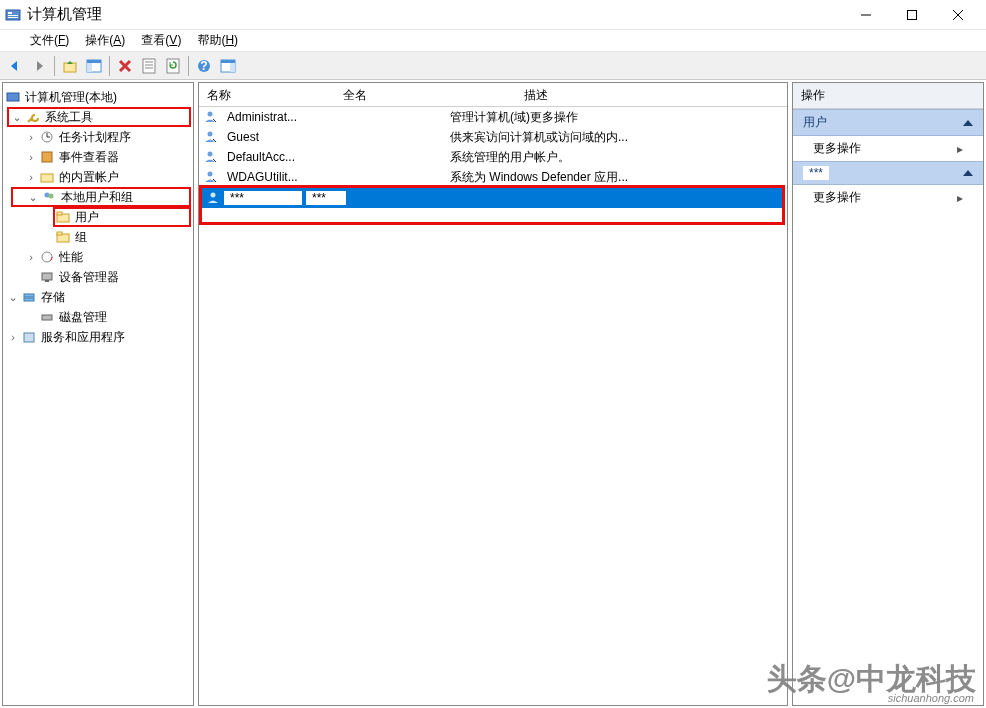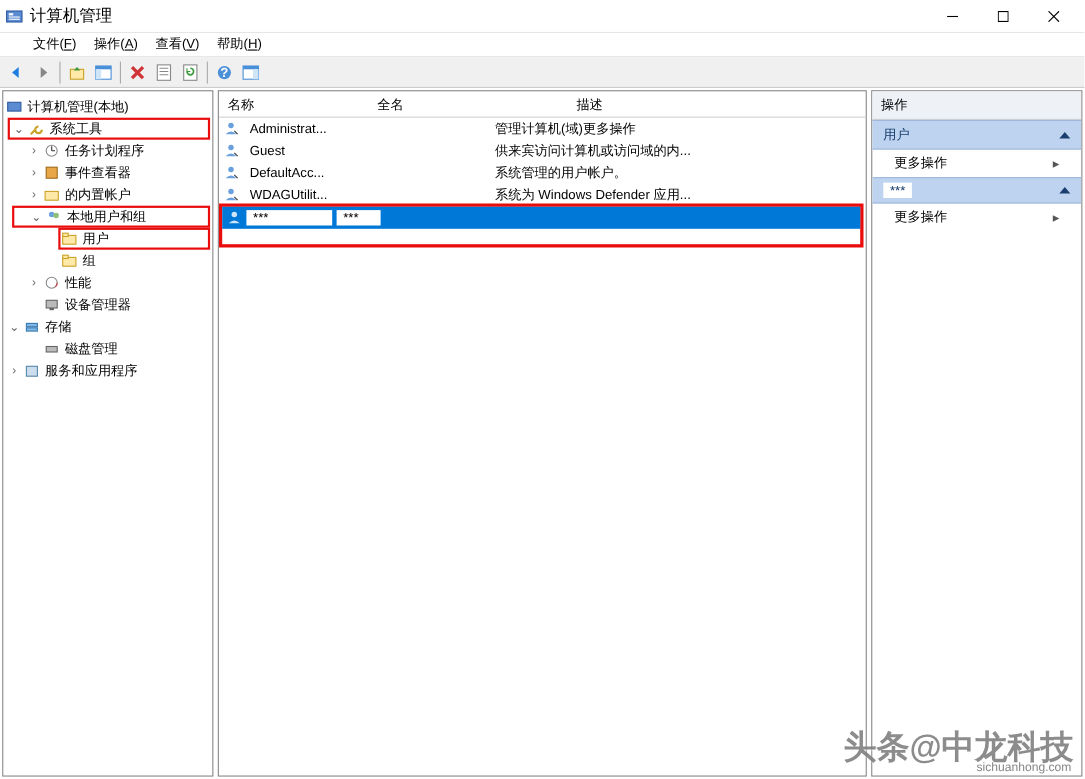--- a/index.html
+++ b/index.html
@@ -47,21 +47,21 @@
 .selected-redbox { border: 3px solid #e80c0c; margin: -2px 2px 0 0; height: 40px; display: flex; align-items: flex-start; }
 .selected-redbox .inner { background: #0078d7; color: #fff; height: 20px; display: flex; align-items: center; width: 100%; }
 
 .actions-header { background: #eef2f7; padding: 4px 8px; border-bottom: 1px solid #d0d0d0; font-weight: normal; color: #000; }
 .actions-section { display: flex; align-items: center; justify-content: space-between; padding: 4px 10px; background: #bdd3ef; border-top: 1px solid #9fb8d9; border-bottom: 1px solid #9fb8d9; cursor: pointer; color: #1a3e6e; }
 .actions-item { display: flex; align-items: center; justify-content: space-between; padding: 4px 20px; cursor: pointer; color: #000; }
 .arrow-up { width: 0; height: 0; border-left: 5px solid transparent; border-right: 5px solid transparent; border-bottom: 6px solid #1a3e6e; }
 .arrow-right { color: #555; }
 
 .watermark { position: absolute; bottom: 8px; right: 10px; font-size: 30px; color: rgba(120,120,120,0.85); text-shadow: 1px 1px 2px rgba(255,255,255,0.5); pointer-events: none; font-weight: bold; }
-.watermark-sub { position: absolute; bottom: 4px; right: 12px; font-size: 11px; color: rgba(120,120,120,0.9); pointer-events: none; }
+.watermark-sub { position: absolute; bottom: 4px; right: 12px; font-size: 11px; color: rgba(120,120,120,0.9); pointer-events: none; font-style: italic; }
 
 svg { display: block; }
 </style>
 </head>
 <body>
 
 <div class="titlebar">
   <span class="app-icon">
     <svg viewBox="0 0 16 16">
         <rect x="1" y="3" width="14" height="10" fill="#5b8bd0" stroke="#2d5aa0"></rect>

